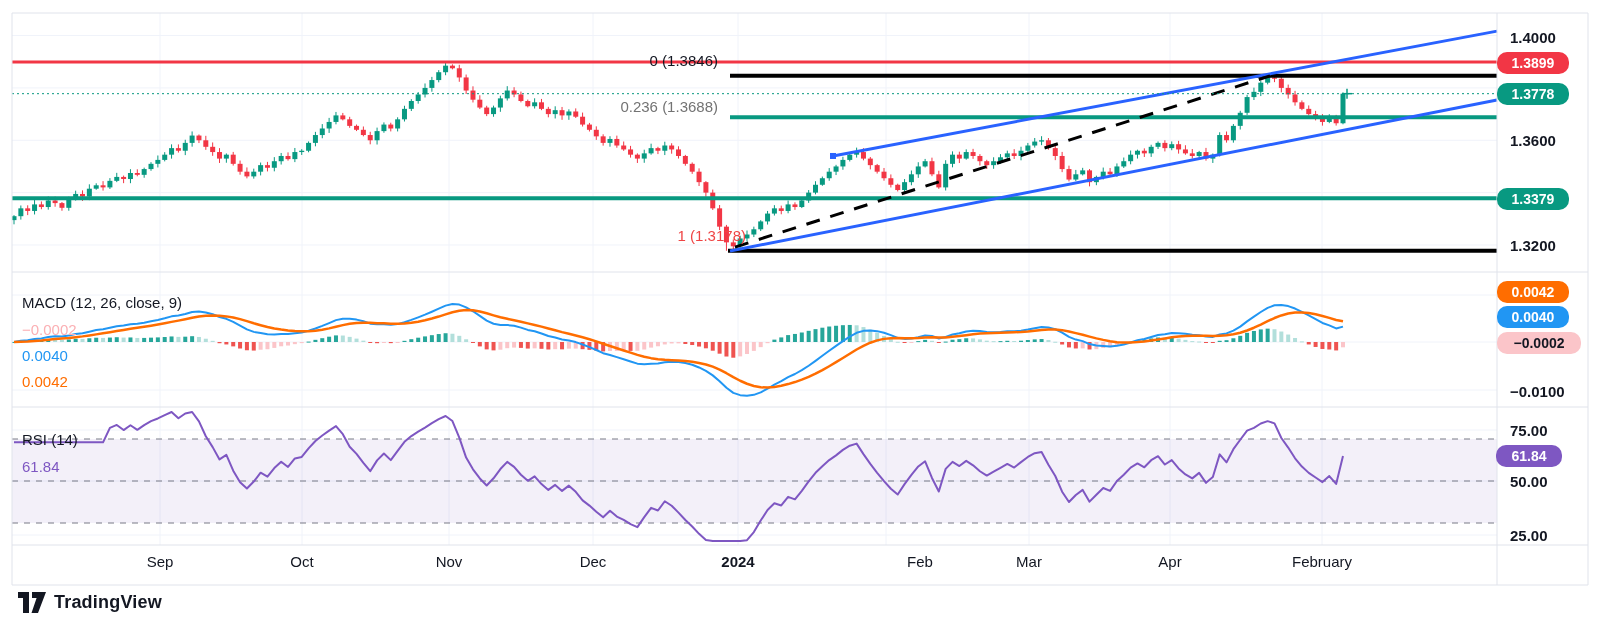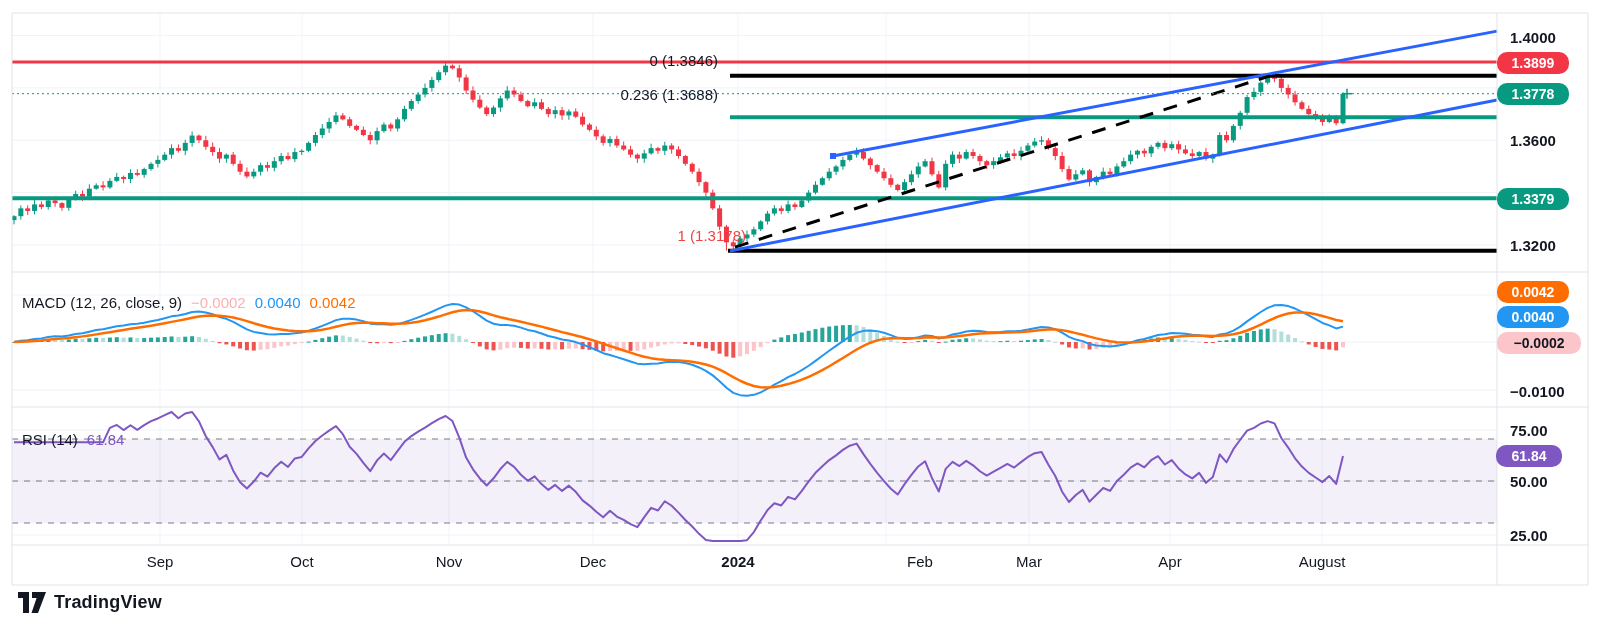--- a/index.html
+++ b/index.html
@@ -10,21 +10,21 @@
   .lbl{font-size:15px;color:#131722;line-height:18px;white-space:nowrap;}
   .title-row{left:22px;top:10px;display:flex;gap:9px;align-items:baseline;}
   .title-row .sym{font-weight:700;color:#131722;font-size:15px;}
   .kv .k{color:#131722;}
   .kv .v{color:#089981;}
   .chg{color:#089981;}
   .fib-lbl{width:240px;text-align:right;font-size:15px;white-space:nowrap;}
   .badge{left:1497px;width:72px;height:22px;border-radius:10px;color:#fff;font-size:14px;
     font-weight:600;display:flex;align-items:center;justify-content:center;white-space:nowrap;}
   .plain-ax{left:1510px;font-size:15px;color:#131722;white-space:nowrap;font-weight:bold;}
-  .legend-row{display:flex;gap:9px;align-items:baseline;font-size:15px;}
+  .legend-row{display:flex;gap:9px;align-items:baseline;font-size:15px;flex-direction:column;}
   .month-lbl{position:absolute;top:6px;width:70px;margin-left:-35px;text-align:center;
     font-size:15px;color:#131722;}
   .month-lbl.bold{font-weight:700;}
   #time-axis{left:0;top:547px;width:1497px;height:36px;}
   .footer{left:18px;top:592px;display:flex;align-items:center;gap:8px;}
   .footer .brand{font-size:18px;font-weight:600;color:#131722;letter-spacing:0.2px;}
 </style>
 </head>
 <body>
 
@@ -681,21 +681,21 @@
         <line x1="12" y1="545" x2="1588" y2="545"></line>
         <line x1="12" y1="585" x2="1588" y2="585"></line>
         <line x1="12" y1="13" x2="12" y2="585"></line>
         <line x1="1497" y1="13" x2="1497" y2="585"></line>
         <line x1="1588" y1="13" x2="1588" y2="585"></line>
       </g>
     </svg>
 
 
   <div class="abs fib-lbl" style="left:478px;top:52px;color:#131722;">0 (1.3846)</div>
-  <div class="abs fib-lbl" style="left:478px;top:86px;color:#0f172a;">0.236 (1.3688)</div>
+  <div class="abs fib-lbl" style="left:478px;top:98px;color:#737373;">0.236 (1.3688)</div>
   <div class="abs fib-lbl" style="left:506px;top:227px;color:#ef4444;">1 (1.3178)</div>
 
   <div class="abs plain-ax" style="top:29px;">1.4000</div>
   <div class="abs badge" style="top:52px;background:#f23645;">1.3899</div>
   <div class="abs badge" style="top:83px;background:#089981;">1.3778</div>
   <div class="abs plain-ax" style="top:132px;">1.3600</div>
   <div class="abs badge" style="top:188px;background:#089981;">1.3379</div>
   <div class="abs plain-ax" style="top:237px;">1.3200</div>
 
   <div class="abs legend-row" style="left:22px;top:294px;">
@@ -722,21 +722,21 @@
 
   <div class="abs" id="time-axis">
       <div class="month-lbl" style="left: 160px;">Sep</div>
       <div class="month-lbl" style="left: 302px;">Oct</div>
       <div class="month-lbl" style="left: 449px;">Nov</div>
       <div class="month-lbl" style="left: 593px;">Dec</div>
       <div class="month-lbl bold" style="left: 738px;">2024</div>
       <div class="month-lbl" style="left: 920px;">Feb</div>
       <div class="month-lbl" style="left: 1029px;">Mar</div>
       <div class="month-lbl" style="left: 1170px;">Apr</div>
-      <div class="month-lbl" style="left: 1322px;">August</div>
+      <div class="month-lbl" style="left: 1322px;">February</div>
     </div>
 
   <div class="abs footer">
     <svg width="28" height="21" viewBox="0 0 28 21">
       <path d="M0,0 H11 V21 H5 V6 H0 Z" fill="#131722"></path>
       <path d="M14,0 H28 L20,21 H13.5 L18.6,6 H14 Z" fill="#131722"></path>
     </svg>
     <span class="brand">TradingView</span>
   </div>
 

